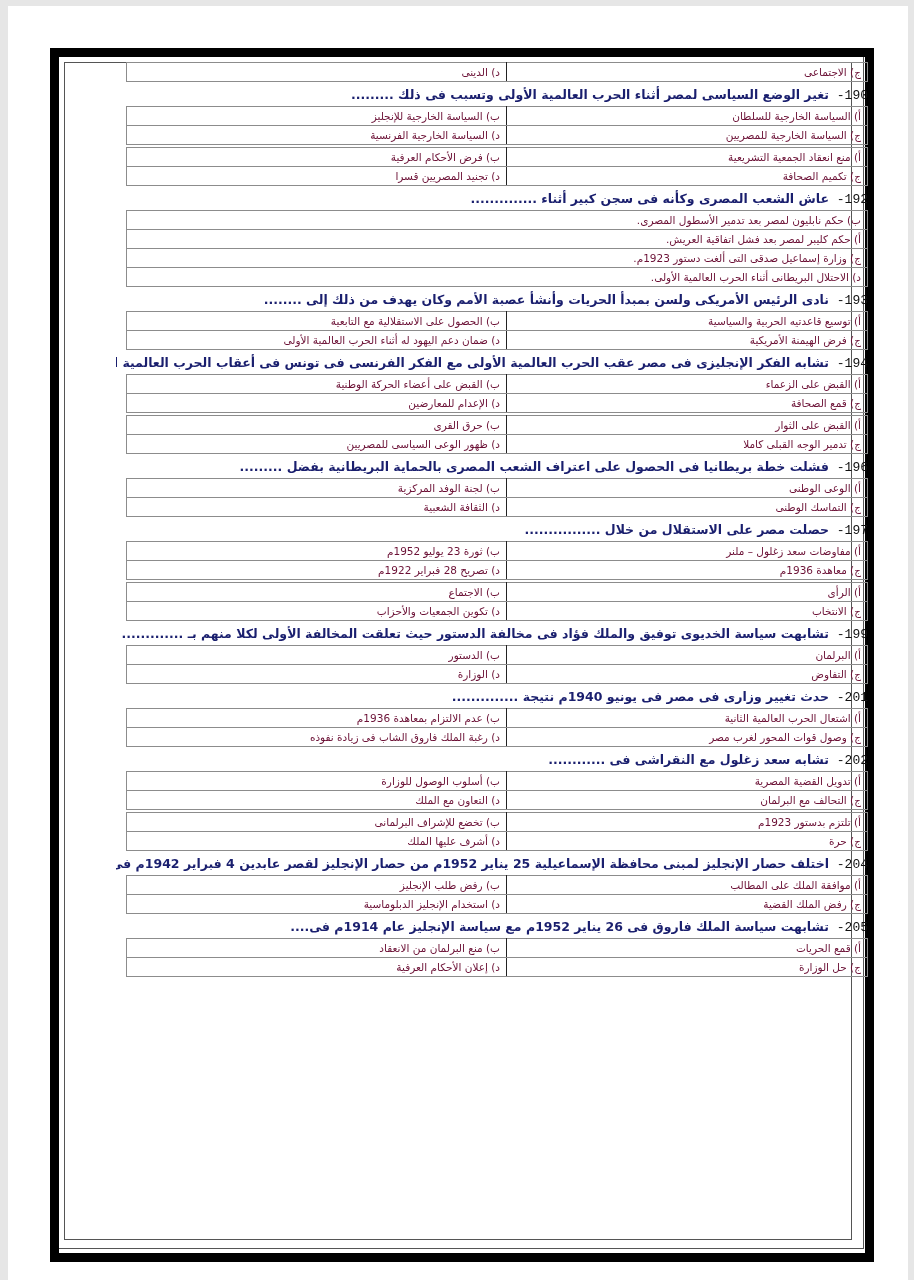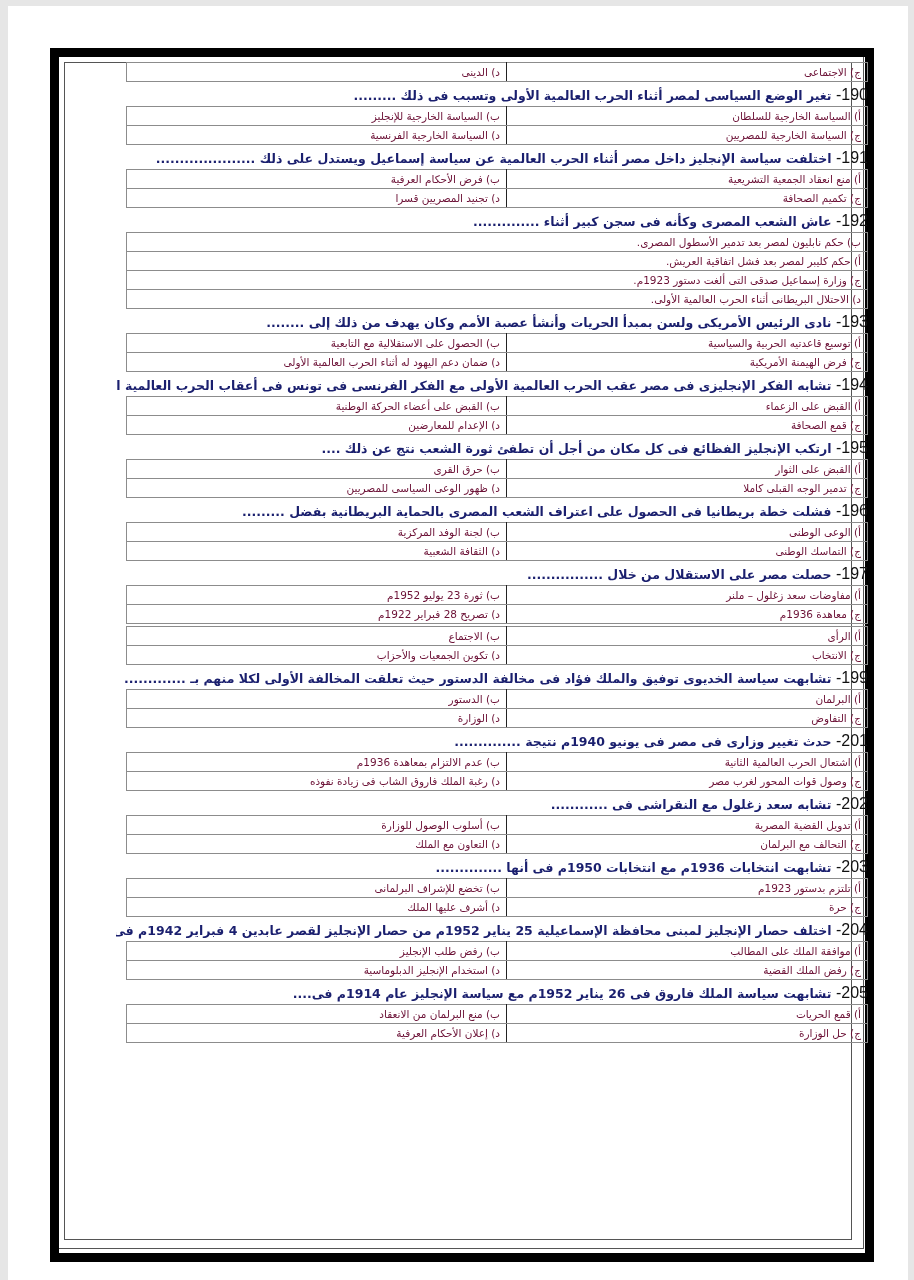--- a/index.html
+++ b/index.html
@@ -58,22 +58,22 @@
     color: #1a1f6e;
     height: 22px;
     line-height: 22px;
     white-space: nowrap;
     overflow: hidden;
     padding-right: 0;
   }
   .question .qnum {
     color: #111;
     font-weight: normal;
-    font-family: Liberation Sans, sans-serif;
-    font-size: 16px;
+    font-family: Liberation Mono, monospace;
+    font-size: 13px;
   }
   table.opts {
     border-collapse: collapse;
     width: 742px;
     margin-right: 0;
     margin-left: 10px;
     margin-bottom: 2px;
     table-layout: fixed;
   }
   table.opts td {
@@ -125,24 +125,20 @@
       </tr>
       <tr>
         <td class="right-col o2">ج) السياسة الخارجية للمصريين</td>
         <td class="o3">د) السياسة الخارجية الفرنسية</td>
       </tr>
     </tbody>
           </table>
   </div>
 
   <div class="q-block">
-    <div class="question">
-      <span class="qnum">191- </span>
-      <span class="qtext">اختلفت سياسة الإنجليز داخل مصر أثناء الحرب العالمية عن سياسة إسماعيل ويستدل على ذلك .....................</span>
-    </div>
     <table class="opts">
       <tbody>
               <tr>
         <td class="right-col o0">أ) منع انعقاد الجمعية التشريعية</td>
         <td class="o1">ب) فرض الأحكام العرفية</td>
       </tr>
       <tr>
         <td class="right-col o2">ج) تكميم الصحافة</td>
         <td class="o3">د) تجنيد المصريين قسرا</td>
       </tr>
@@ -205,24 +201,20 @@
       </tr>
       <tr>
         <td class="right-col o2">ج) قمع الصحافة</td>
         <td class="o3">د) الإعدام للمعارضين</td>
       </tr>
     </tbody>
           </table>
   </div>
 
   <div class="q-block">
-    <div class="question">
-      <span class="qnum">195- </span>
-      <span class="qtext">ارتكب الإنجليز الفظائع فى كل مكان من أجل أن تطفئ ثورة الشعب نتج عن ذلك ....</span>
-    </div>
     <table class="opts">
       <tbody>
               <tr>
         <td class="right-col o0">أ) القبض على الثوار</td>
         <td class="o1">ب) حرق القرى</td>
       </tr>
       <tr>
         <td class="right-col o2">ج) تدمير الوجه القبلى كاملا</td>
         <td class="o3">د) ظهور الوعى السياسى للمصريين</td>
       </tr>
@@ -335,24 +327,20 @@
       </tr>
       <tr>
         <td class="right-col o2">ج) التحالف مع البرلمان</td>
         <td class="o3">د) التعاون مع الملك</td>
       </tr>
     </tbody>
           </table>
   </div>
 
   <div class="q-block">
-    <div class="question">
-      <span class="qnum">203- </span>
-      <span class="qtext">تشابهت انتخابات 1936م مع انتخابات 1950م فى أنها ..............</span>
-    </div>
     <table class="opts">
       <tbody>
               <tr>
         <td class="right-col o0">أ) تلتزم بدستور 1923م</td>
         <td class="o1">ب) تخضع للإشراف البرلمانى</td>
       </tr>
       <tr>
         <td class="right-col o2">ج) حرة</td>
         <td class="o3">د) أشرف عليها الملك</td>
       </tr>

